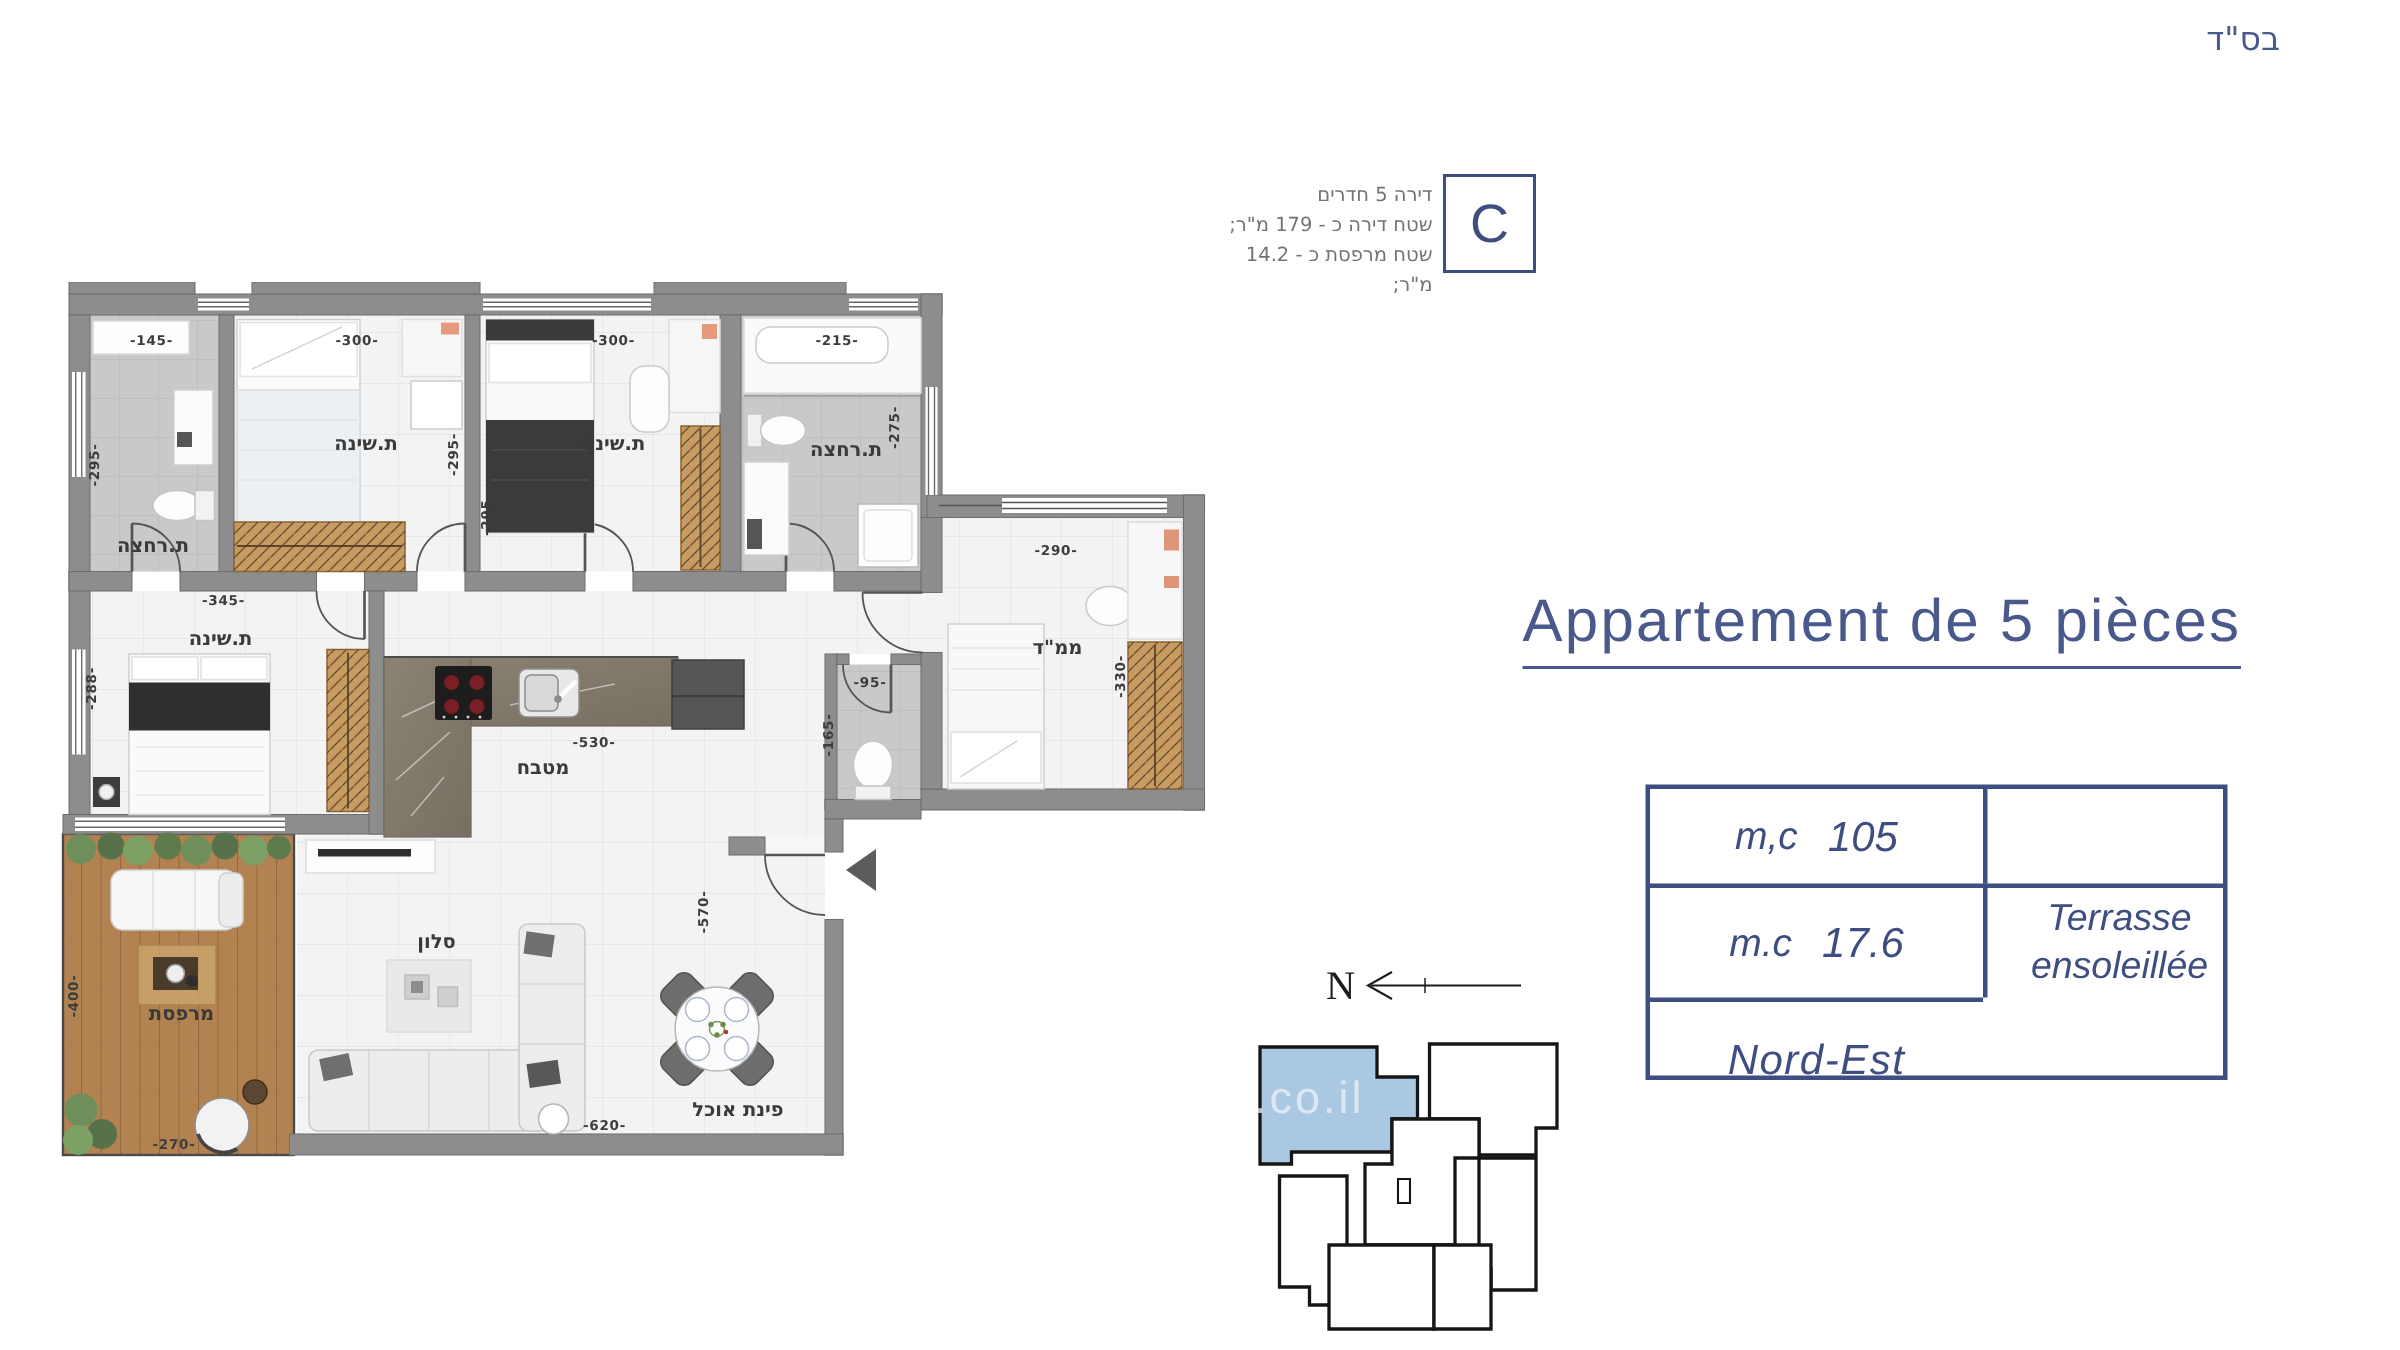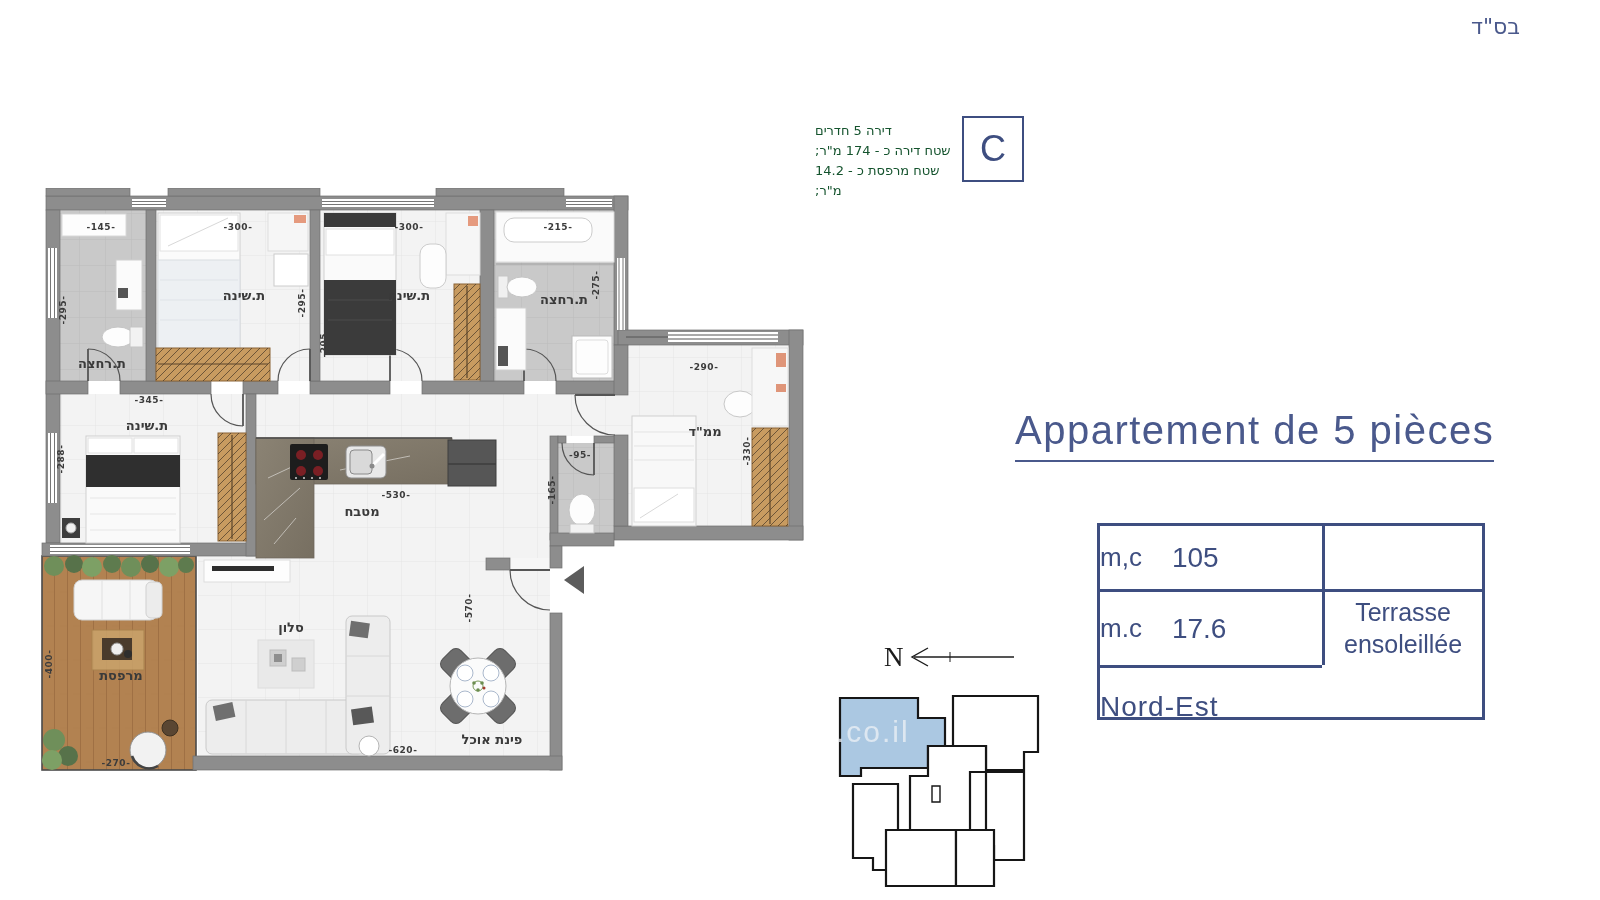--- a/index.html
+++ b/index.html
@@ -1,51 +1,51 @@
 <!DOCTYPE html>
 <html><head>
 <meta charset="utf-8">
 <style>
   html,body{margin:0;padding:0;background:#fff;}
   #stage{position:relative;width:1600px;height:900px;background:#ffffff;overflow:hidden;
          font-family:"Liberation Sans",sans-serif;}
   .abs{position:absolute;}
   .heb{font-family:"DejaVu Sans","Liberation Sans",sans-serif;}
   .bsd{left:1420px;top:14px;width:100px;text-align:right;font-size:22px;color:#4a598c;}
-  .info-text{left:815px;top:121px;width:140px;text-align:left;direction:rtl;
-             font-size:13px;line-height:1.55;color:#14532d;}
+  .info-text{left:815px;top:121px;width:140px;text-align:right;direction:rtl;
+             font-size:13px;line-height:1.55;color:#737373;}
   .c-box{left:962px;top:116px;width:58px;height:62px;border:2px solid #3e4e80;
          display:flex;align-items:center;justify-content:center;
          font-size:36px;color:#3e4e80;}
   .title{left:1015px;top:392px;font-size:40px;letter-spacing:1.5px;color:#4a598c;
-         border-bottom:2px solid #4a598c;padding-bottom:7px;white-space:nowrap;margin-top:16px;}
+         border-bottom:2px solid #4a598c;padding-bottom:7px;white-space:nowrap;}
   .spec-table{left:1097px;top:523px;width:382px;border:3px solid #3e4e80;
               display:grid;grid-template-columns:222px 1fr;grid-template-rows:63px 76px 52px;
               color:#3e4e80;}
-  .cell{display:flex;align-items:center;gap:30px;}
+  .cell{display:flex;align-items:center;justify-content:center;gap:20px;font-style:italic;}
   .cell.c2{border-left:3px solid #3e4e80;padding-left:19px;}
   .cell.r2,.cell.r3{border-top:3px solid #3e4e80;}
   .cell .lab{font-size:26px;}
   .cell .val{font-size:28px;}
   .cell .small2{font-size:25px;text-align:center;line-height:1.25;}
   .cell .dir{font-size:28px;letter-spacing:1px;margin-top:28px;}
   svg text{user-select:none;}
   .roomlab{font-family:"DejaVu Sans",sans-serif;font-size:13px;font-weight:bold;fill:#3a3a3a;}
   .dimlab{font-family:"DejaVu Sans",sans-serif;font-size:9px;font-weight:bold;fill:#3c3c3c;letter-spacing:.5px;}
 </style>
 </head>
 <body>
 
 <div id="stage">
 
   <div class="abs bsd heb">בס"ד</div>
 
   <div class="abs info-text heb">
     <div>דירה 5 חדרים</div>
-    <div>שטח דירה כ - 174 מ"ר;</div>
+    <div>שטח דירה כ - 179 מ"ר;</div>
     <div>שטח מרפסת כ - 14.2 מ"ר;</div>
   </div>
   <div class="abs c-box">
     <span>C</span>
   </div>
 
   <div class="abs title">Appartement de 5 pièces</div>
 
   <div class="abs spec-table">
     <div class="cell r1 c1">

